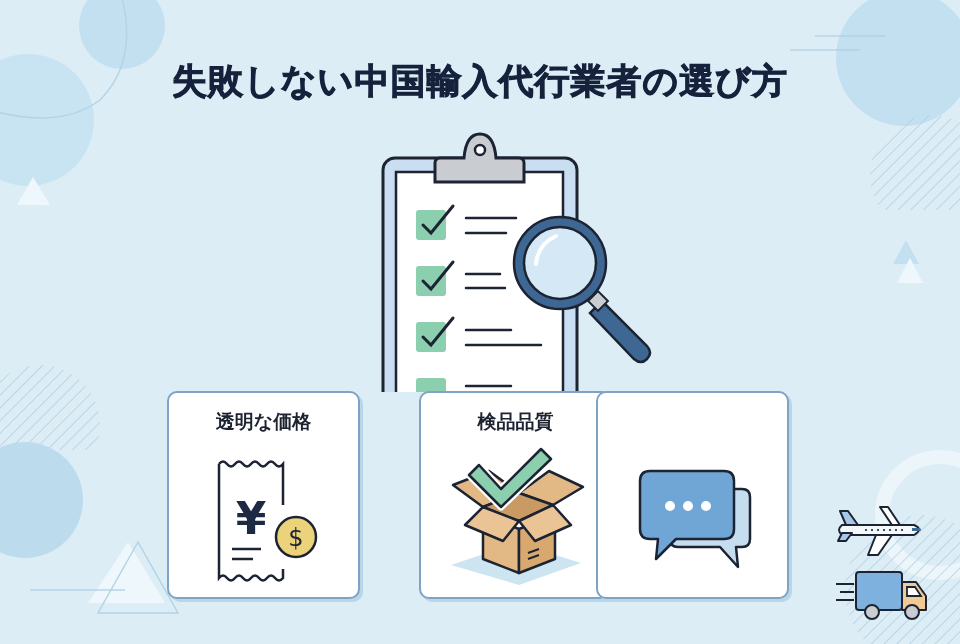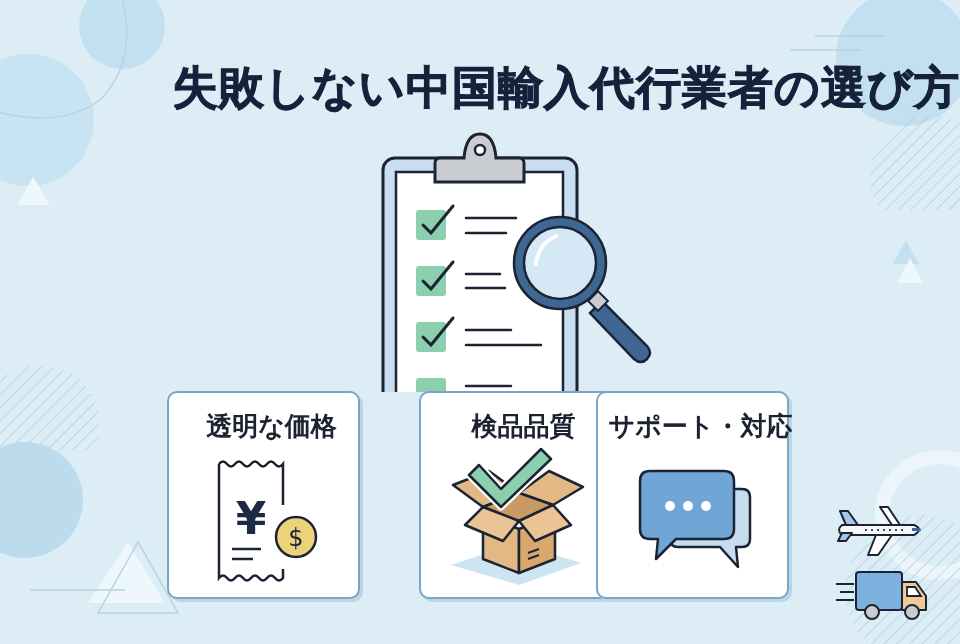--- a/index.html
+++ b/index.html
@@ -3,37 +3,36 @@
 <meta charset="utf-8">
 <style>
   html, body { margin:0; padding:0; }
   body {
     width:960px; height:644px; overflow:hidden; position:relative;
     background:#dcedf6;
     font-family:"DejaVu Sans", sans-serif;
   }
   .bg { position:absolute; left:0; top:0; width:960px; height:644px; }
   .title {
-    position:absolute; left:0; top:58px; width:960px; text-align:right;
-    font-size:45px; font-weight:bold; color:#16213b; letter-spacing:1px;
+    position:absolute; left:0; top:58px; width:960px; text-align:center;
+    font-size:35px; font-weight:bold; color:#16213b; letter-spacing:1px;
     font-family:"DejaVu Sans", sans-serif;
     -webkit-text-stroke:1px #16213b;
   }
   .clip { position:absolute; left:360px; top:130px; }
   .card {
     position:absolute; top:391px; width:193px; height:208px;
     background:#fff; border:2px solid #7da4c4; border-radius:10px;
     box-shadow:3px 3px 0 #b9d6e8;
     box-sizing:border-box;
   }
   .card-title {
     position:absolute; left:0; top:16px; width:100%; text-align:center;
-    font-size:26px; font-weight:bold; color:#1d2230;
+    font-size:19px; font-weight:bold; color:#1d2230;
     font-family:"DejaVu Sans", sans-serif;
-    padding-left:8px;
   }
   .card svg { position:absolute; left:0; top:52px; }
   .deco { position:absolute; }
 </style>
 </head>
 <body>
 
 <svg class="bg" width="960" height="644" viewBox="0 0 960 644">
   <defs>
     <pattern id="hatch" width="9" height="9" patternUnits="userSpaceOnUse" patternTransform="rotate(45)">
@@ -124,21 +123,20 @@
     <polygon points="62,70 98,84 98,128 62,114" fill="#e2b884" stroke="#1c2333" stroke-width="2.5" stroke-linejoin="round"></polygon>
     <polygon points="98,84 134,70 134,114 98,128" fill="#d8a86e" stroke="#1c2333" stroke-width="2.5" stroke-linejoin="round"></polygon>
     <polygon points="62,62 98,76 82,96 44,80" fill="#eac494" stroke="#1c2333" stroke-width="2.5" stroke-linejoin="round"></polygon>
     <polygon points="132,60 98,76 114,96 150,80" fill="#eac494" stroke="#1c2333" stroke-width="2.5" stroke-linejoin="round"></polygon>
     <line x1="107" y1="108" x2="118" y2="104" stroke="#1c2333" stroke-width="2"></line>
     <line x1="107" y1="114" x2="118" y2="110" stroke="#1c2333" stroke-width="2"></line>
   </svg>
 </div>
 
 <div class="card" style="left:596px;">
-  <div class="card-title">サポート・対応</div>
   <svg width="193" height="140" viewBox="0 0 193 140">
     <path d="M 86 44 L 144 44 Q 152 44 152 52 L 152 94 Q 152 102 144 102 L 138 102 L 140 122 L 122 102 L 80 102 Q 72 102 72 94 Z" fill="#c5ddef" stroke="#1c2333" stroke-width="2.5" stroke-linejoin="round"></path>
     <path d="M 52 26 L 126 26 Q 136 26 136 36 L 136 84 Q 136 94 126 94 L 78 94 L 58 114 L 60 94 L 52 94 Q 42 94 42 84 L 42 36 Q 42 26 52 26 Z" fill="#6fa6d6" stroke="#1c2333" stroke-width="2.5" stroke-linejoin="round"></path>
     <circle cx="72" cy="61" r="5" fill="#fff"></circle>
     <circle cx="90" cy="61" r="5" fill="#fff"></circle>
     <circle cx="108" cy="61" r="5" fill="#fff"></circle>
   </svg>
 </div>
 
 <svg class="deco" style="left:832px; top:505px;" width="95" height="52" viewBox="0 0 95 52">

